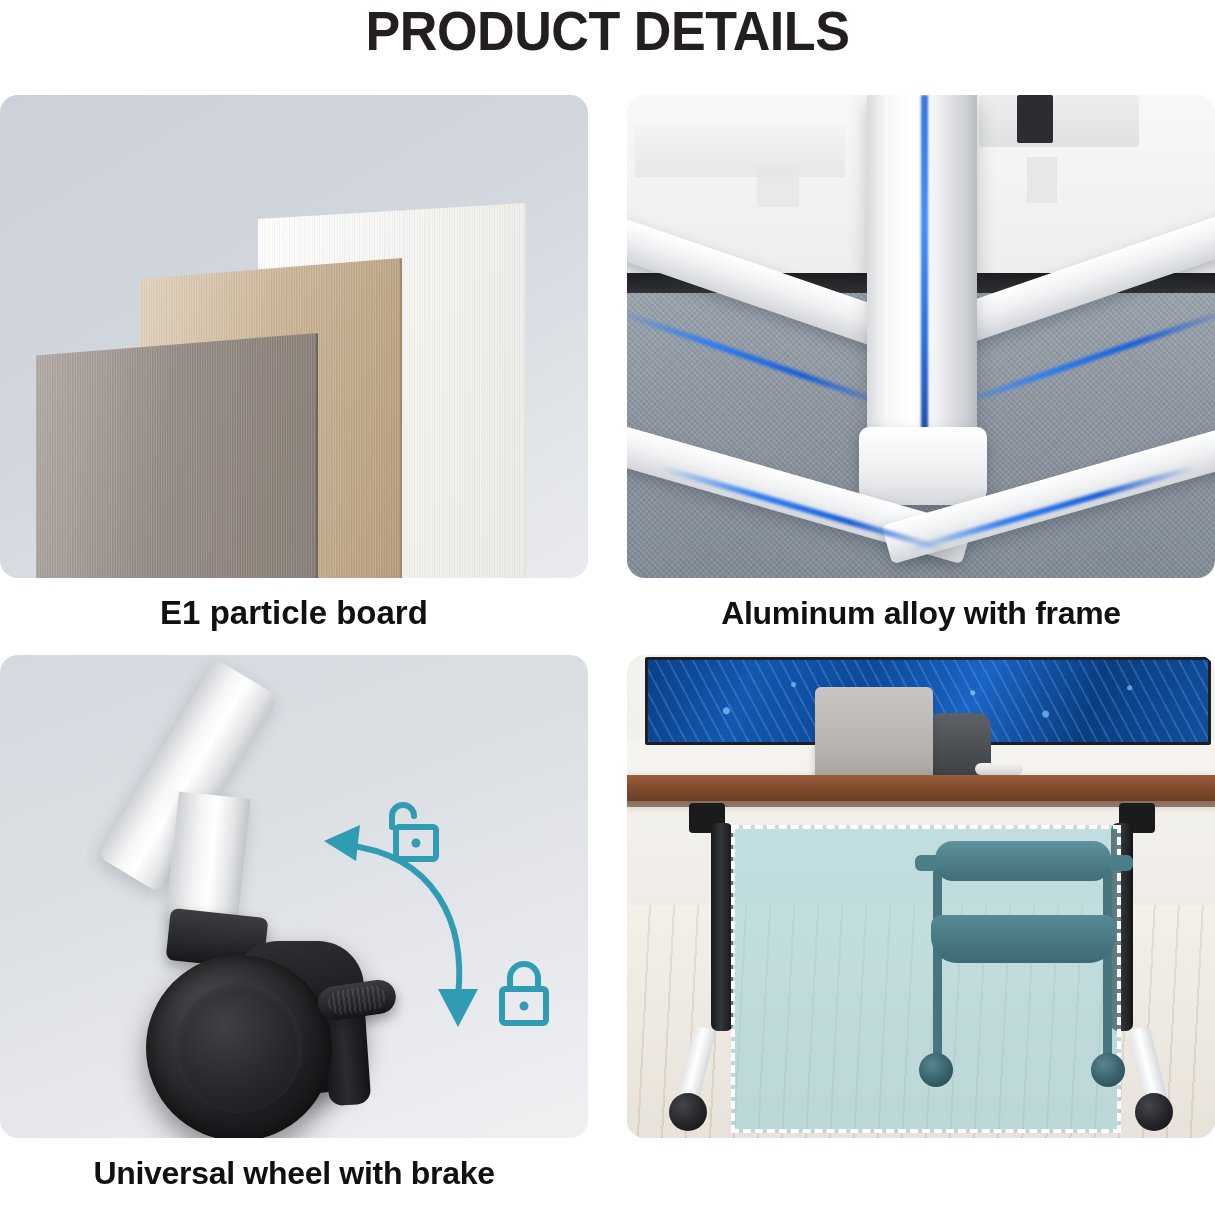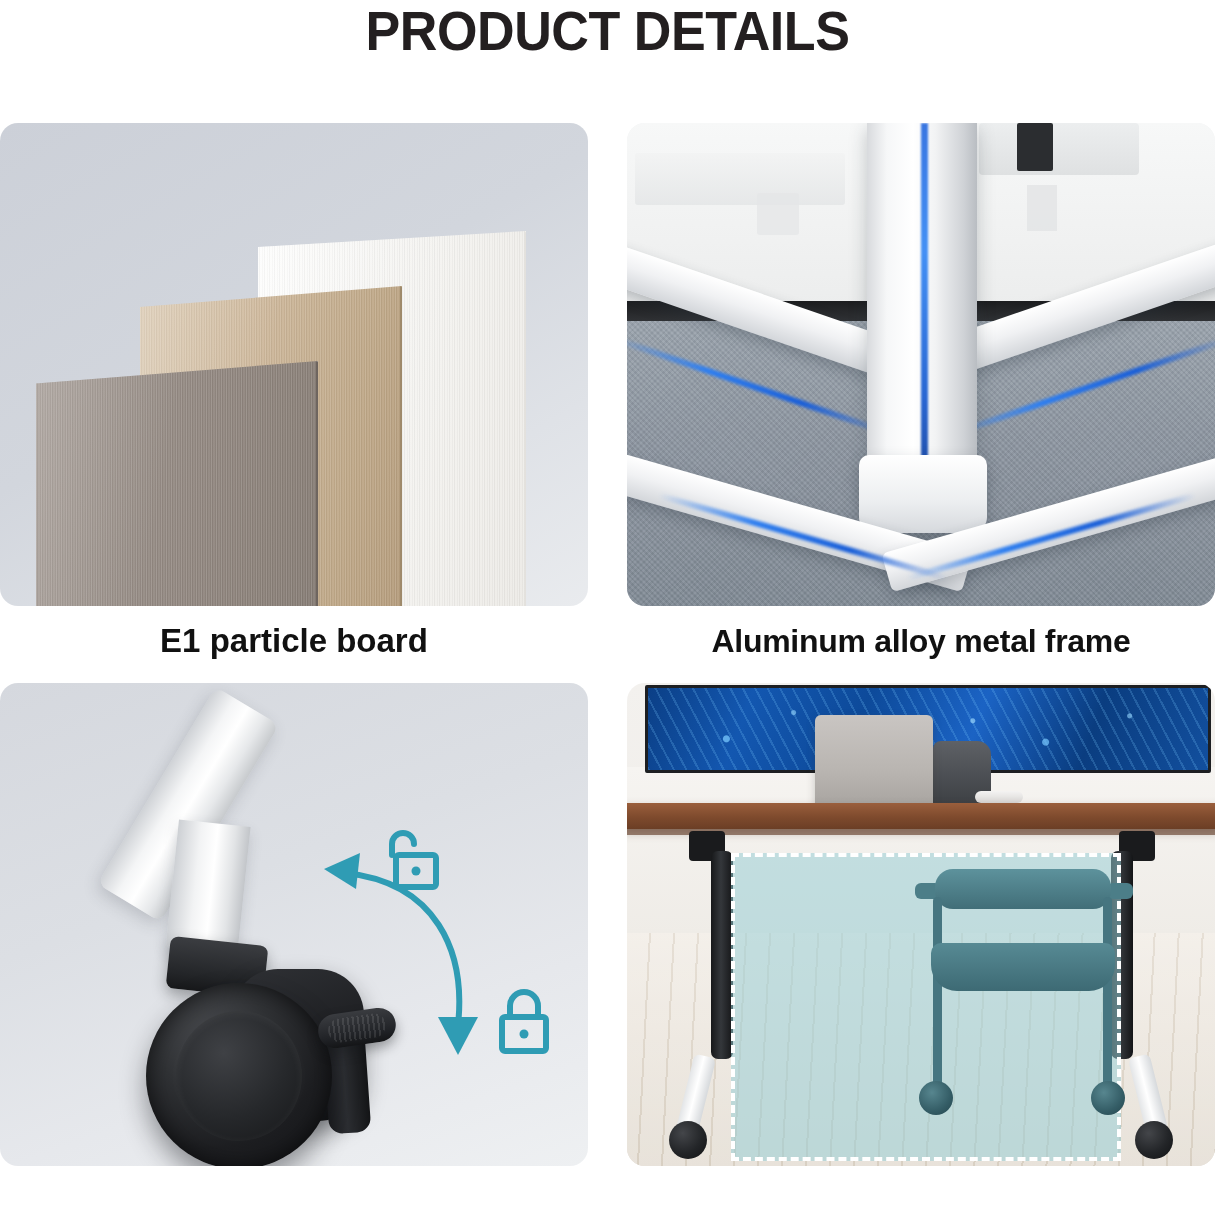--- a/index.html
+++ b/index.html
@@ -14,21 +14,21 @@
   .page-title{
     position:absolute;left:0;top:2px;width:1215px;
     text-align:center;font-size:56px;font-weight:bold;
     letter-spacing:-0.5px;color:#231f20;line-height:58px;
     transform:scaleX(0.93);transform-origin:center top;
     white-space:nowrap;
   }
 
   
   .grid{position:absolute;left:0;top:95px;width:1215px;height:1110px;}
-  .card{position:absolute;width:552px;margin-top:28px;}
+  .card{position:absolute;width:552px;}
   .card.c1{left:0;  top:0;}
   .card.c2{left:627;left:627px;top:0;}
   .card.c3{left:0;  top:560px;}
   .card.c4{left:627px;top:560px;}
 
   .photo{
     position:relative;width:588px;height:483px;
     border-radius:18px;overflow:hidden;
   }
   .caption{
@@ -338,21 +338,21 @@
 
         <div class="column"></div>
         <div class="column-blue"></div>
         <div class="hub"></div>
 
         <div class="leg leg-b2"></div>
         <div class="leg leg-b3"></div>
         <div class="glow glow-b1"></div>
         <div class="glow glow-b2"></div>
       </div>
-      <div class="caption wide">Aluminum alloy metal frame</div>
+      <div class="caption wide">Aluminum alloy with frame</div>
     </div>
 
     <div class="card c3">
       <div class="photo">
         <div class="bg-wheel"></div>
 
         <div class="tube"></div>
         <div class="tube2"></div>
         <div class="caster-neck"></div>
         <div class="wheel-back"></div>
@@ -375,20 +375,21 @@
           <rect x="10" y="28" width="44" height="34" rx="3" fill="none" stroke="#2f9cb4" stroke-width="6"></rect>
           <circle cx="32" cy="45" r="4.5" fill="#2f9cb4"></circle>
         </svg>
 
         <svg class="arrow-svg" width="190" height="240" viewBox="0 0 190 240">
           <path d="M30 42 C120 52 150 120 142 194" fill="none" stroke="#2f9cb4" stroke-width="6" stroke-linecap="round"></path>
           <polygon points="8,38 44,22 40,58" fill="#2f9cb4"></polygon>
           <polygon points="122,186 162,186 142,224" fill="#2f9cb4"></polygon>
         </svg>
       </div>
+      <div class="caption wide">Universal wheel with brake</div>
     </div>
 
     <div class="card c4">
       <div class="photo">
         <div class="bg-room"></div>
         <div class="wall-room"></div>
         <div class="room-floor">
           <div class="room-floor-tex"></div>
         </div>
         <div class="screen">

